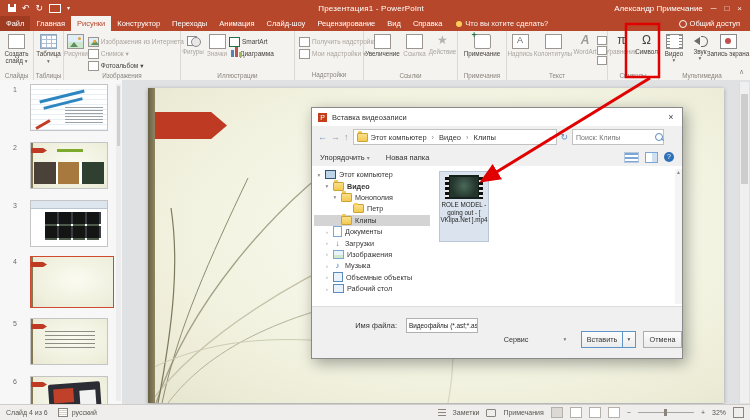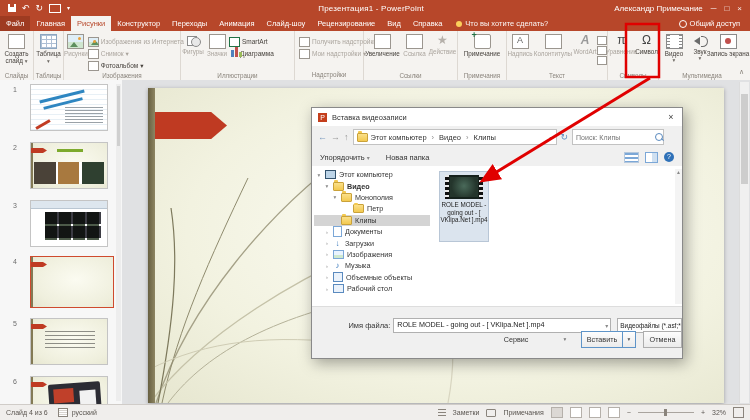--- a/index.html
+++ b/index.html
@@ -609,24 +609,20 @@
         <span class="fname">
           <span>ROLE MODEL -</span><br>
           <span>going out - [</span><br>
           <span>VKlipa.Net ].mp4</span>
         </span>
       </div>
     </div>
 
     <div class="dnamerow">
       <label>Имя файла:</label>
-      <div class="namecombo">
-        <input value="ROLE MODEL - going out - [ VKlipa.Net ].mp4" style="">
-        <span class="dd">▾</span>
-      </div>
       <div class="filtcombo">
         <span>Видеофайлы (*.asf;*.asx;*.wpl;*</span>
 
       </div>
     </div>
 
     <div class="dbtns">
       <div class="btn btn-tools">
         <span>Сервис</span>
           <span class="dd">▾</span>

